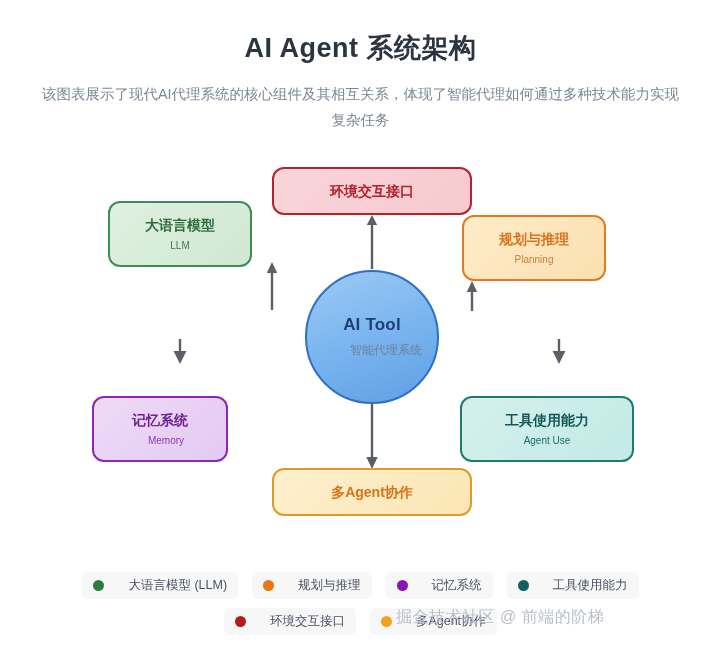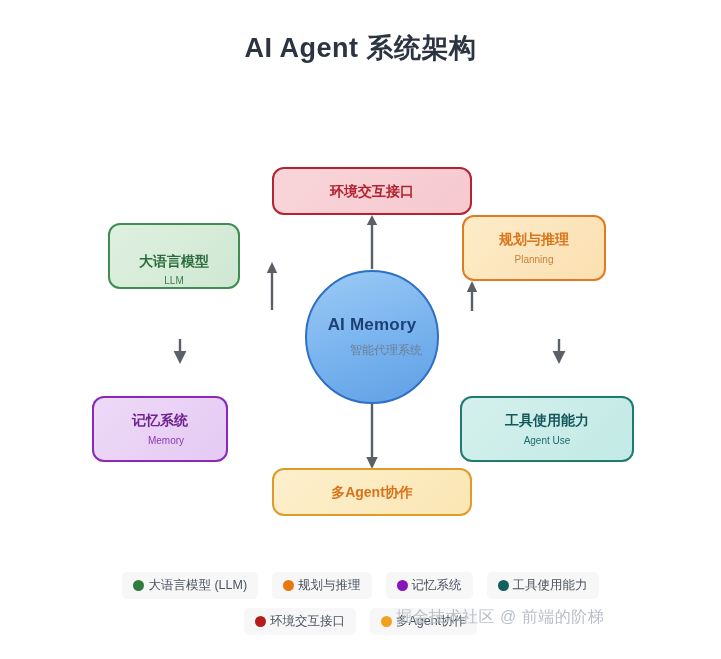--- a/index.html
+++ b/index.html
@@ -109,24 +109,23 @@
 
   
   #node-env {
     left: 272px; top: 22px; width: 200px; height: 48px;
     border-color: #b32430;
     background: linear-gradient(135deg, #f8d5d9 0%, #f6c9cf 100%);
   }
   #node-env .node-title { color: #b3232f; }
 
   #node-llm {
-    left: 108px; top: 78px; width: 132px; height: 66px;
+    left: 108px; top: 56px; width: 144px; height: 66px;
     border-color: #3f8d52;
     background: linear-gradient(135deg, #dff0e0 0%, #cfe8d2 100%);
-    justify-content: flex-end;
   }
   #node-llm .node-title { color: #2c6b3c; }
   #node-llm .node-sub { color: #3f7a4d; }
 
   #node-planning {
     left: 462px; top: 70px; width: 144px; height: 66px;
     border-color: #e07b22;
     background: linear-gradient(135deg, #fdecc9 0%, #fbdfb0 100%);
   }
   #node-planning .node-title { color: #d9741c; }
@@ -165,21 +164,21 @@
   .legend-row {
     display: flex;
     justify-content: center;
     align-items: center;
     gap: 14px;
     margin-bottom: 9px;
   }
   .legend-item {
     display: flex;
     align-items: center;
-    gap: 4px;
+    gap: 24px;
     background: #f7f7f8;
     border-radius: 5px;
     padding: 5px 11px;
   }
   .legend-swatch {
     width: 11px;
     height: 11px;
     border-radius: 50%;
     flex: 0 0 auto;
   }
@@ -198,20 +197,21 @@
     color: #b9bec7;
     white-space: nowrap;
     letter-spacing: 0.5px;
   }
 </style>
 </head>
 <body>
 
 <div id="header">
   <h1 id="page-title">AI Agent 系统架构</h1>
+  <p id="page-subtitle">该图表展示了现代AI代理系统的核心组件及其相互关系，体现了智能代理如何通过多种技术能力实现复杂任务</p>
 </div>
 
 <div id="diagram">
 
   <svg id="edge-layer" viewBox="0 0 721 410" xmlns="http://www.w3.org/2000/svg">
     <defs>
       <marker id="arrow-up" markerWidth="9" markerHeight="9" refX="4.5" refY="1.2" orient="auto-start-reverse" markerUnits="userSpaceOnUse">
         <path d="M4.5 0 L9 8 L0 8 Z" fill="#5b5f66"></path>
       </marker>
       <marker id="arrow-dn" markerWidth="9" markerHeight="9" refX="4.5" refY="7.8" orient="auto" markerUnits="userSpaceOnUse">
@@ -272,21 +272,21 @@
   <div class="node" id="node-tool">
     <div class="node-title">工具使用能力</div>
     <div class="node-sub">Agent Use</div>
   </div>
 
   <div class="node" id="node-multi">
     <div class="node-title">多Agent协作</div>
   </div>
 
   <div id="node-core">
-    <div class="core-title">AI Memory</div>
+    <div class="core-title">AI Tool</div>
     <div class="core-sub">智能代理系统</div>
   </div>
 </div>
 
 <div id="legend">
   <div class="legend-row">
     <div class="legend-item">
       <span class="legend-swatch" style="background: rgb(47, 125, 62);"></span>
       <span class="legend-label">大语言模型 (LLM)</span>
     </div>

